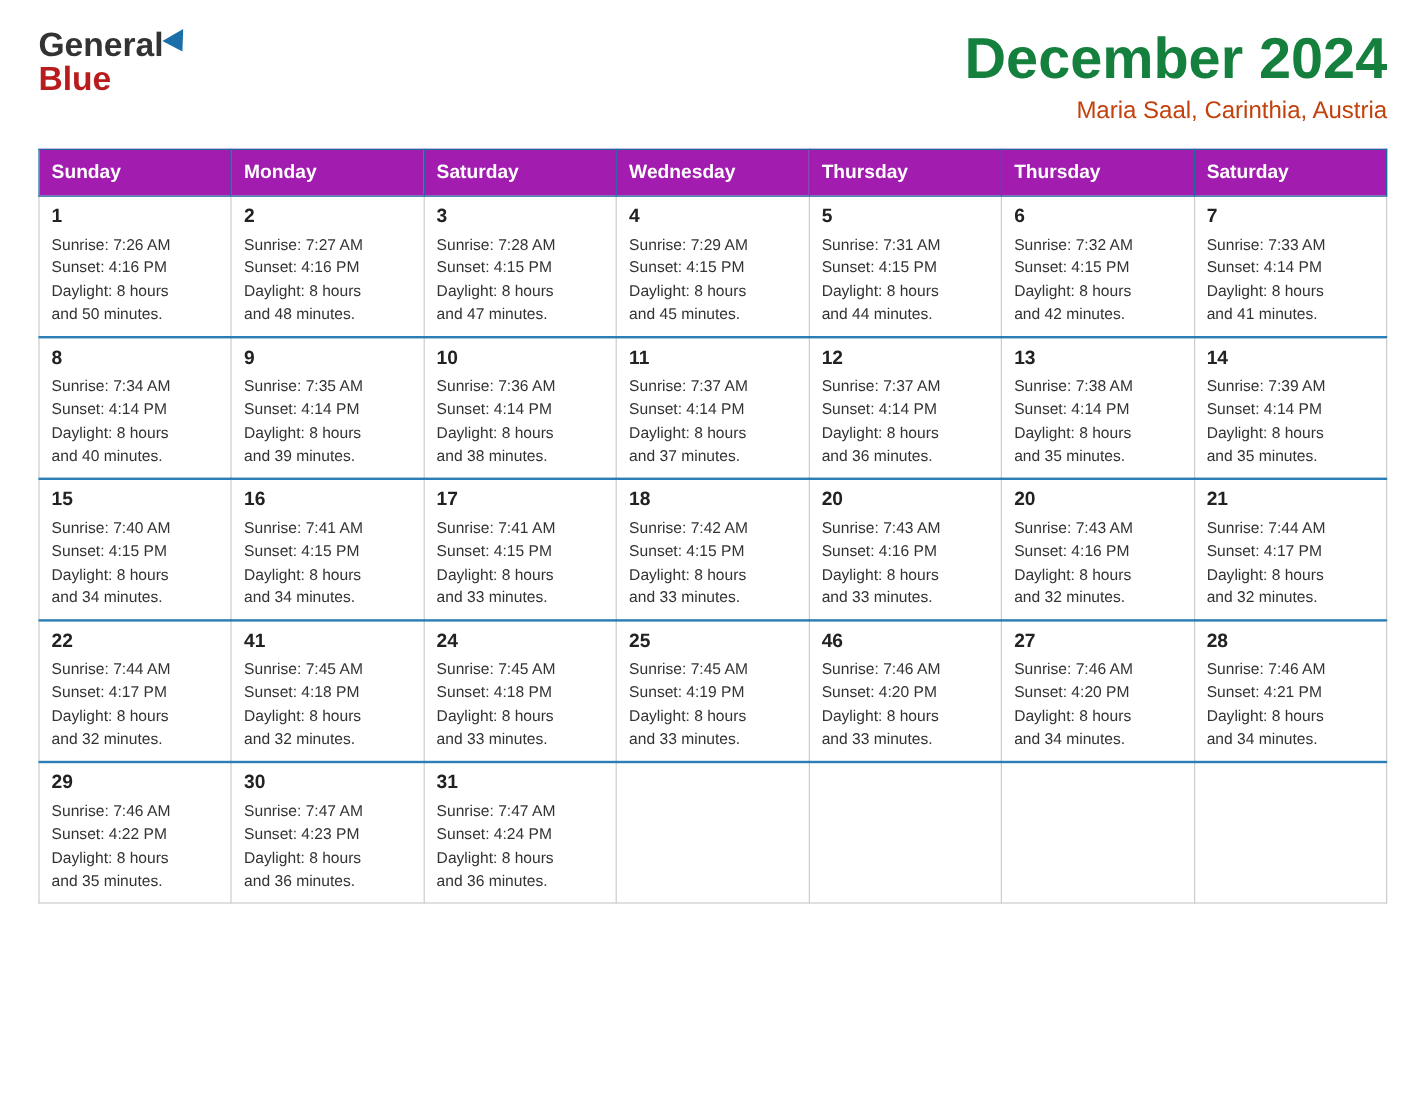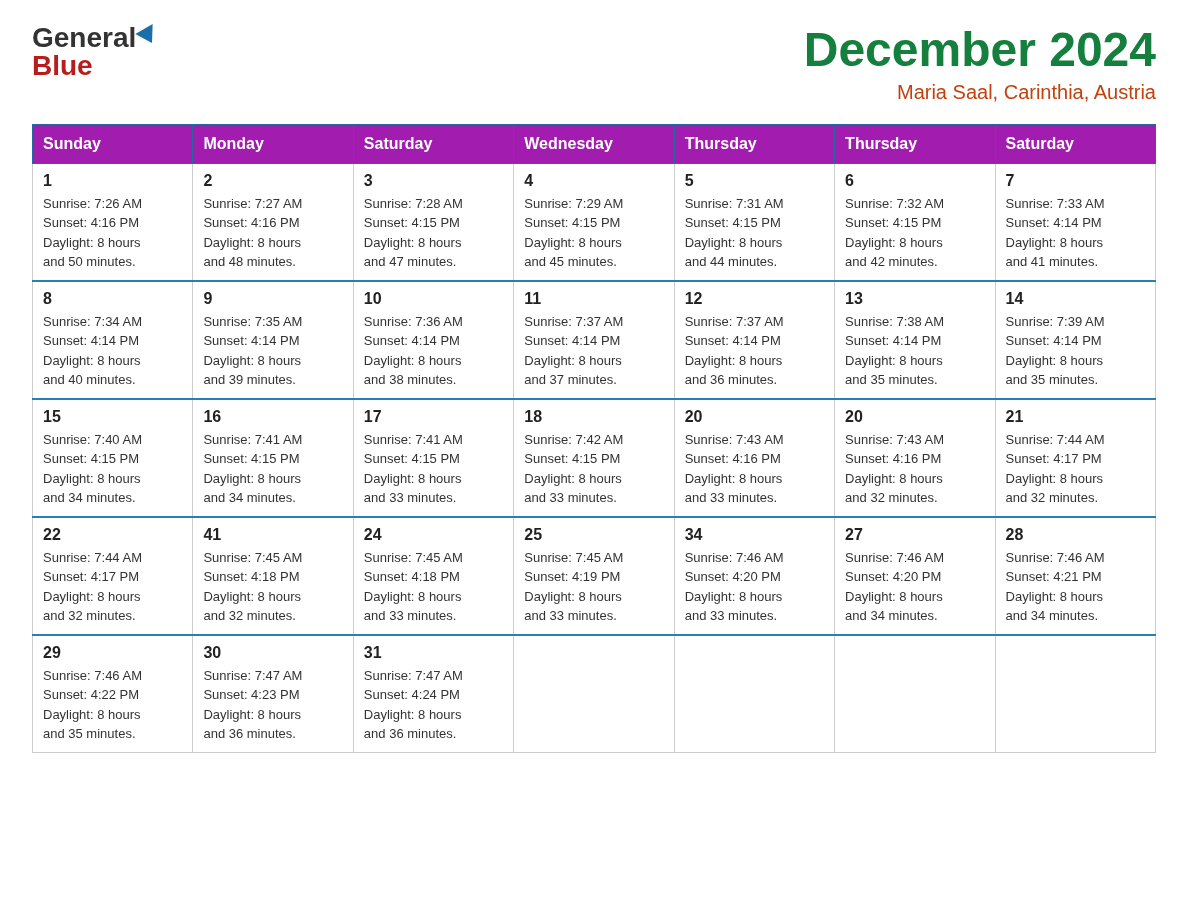--- a/index.html
+++ b/index.html
@@ -240,21 +240,21 @@
         </td>
         <td>
           <span class="day-num">24</span>
           <div class="day-info">Sunrise: 7:45 AM<br>Sunset: 4:18 PM<br>Daylight: 8 hours<br>and 33 minutes.</div>
         </td>
         <td>
           <span class="day-num">25</span>
           <div class="day-info">Sunrise: 7:45 AM<br>Sunset: 4:19 PM<br>Daylight: 8 hours<br>and 33 minutes.</div>
         </td>
         <td>
-          <span class="day-num">34</span>
+          <span class="day-num">46</span>
           <div class="day-info">Sunrise: 7:46 AM<br>Sunset: 4:20 PM<br>Daylight: 8 hours<br>and 33 minutes.</div>
         </td>
         <td>
           <span class="day-num">27</span>
           <div class="day-info">Sunrise: 7:46 AM<br>Sunset: 4:20 PM<br>Daylight: 8 hours<br>and 34 minutes.</div>
         </td>
         <td>
           <span class="day-num">28</span>
           <div class="day-info">Sunrise: 7:46 AM<br>Sunset: 4:21 PM<br>Daylight: 8 hours<br>and 34 minutes.</div>
         </td>

